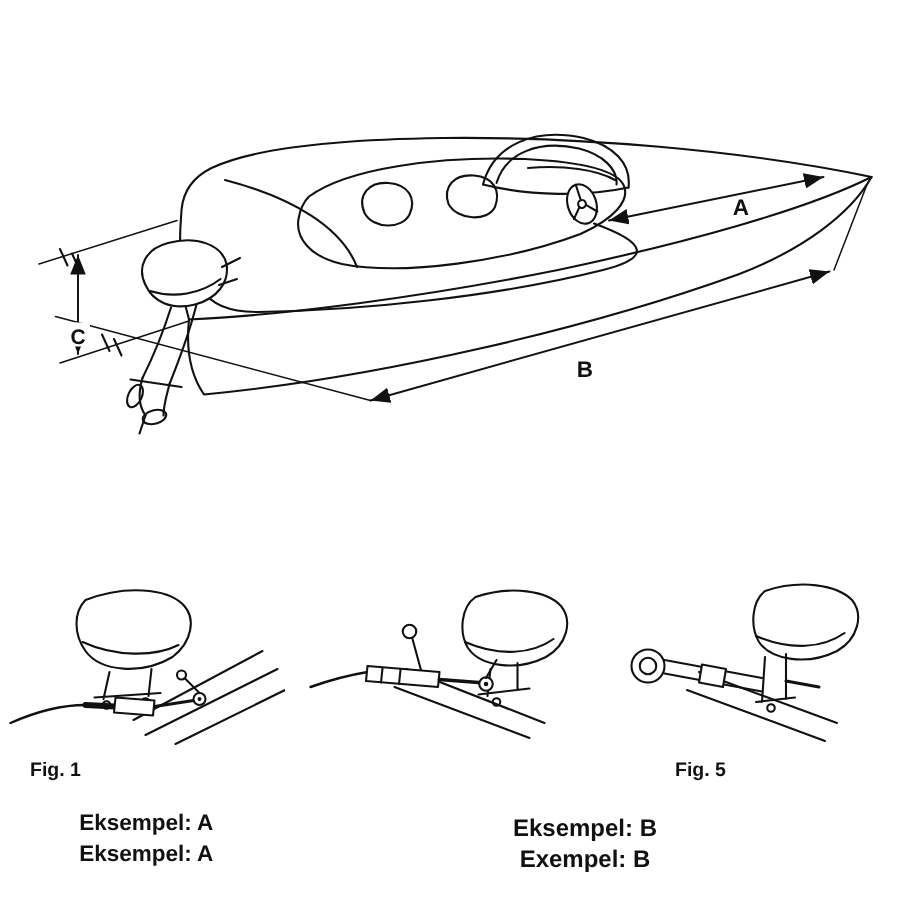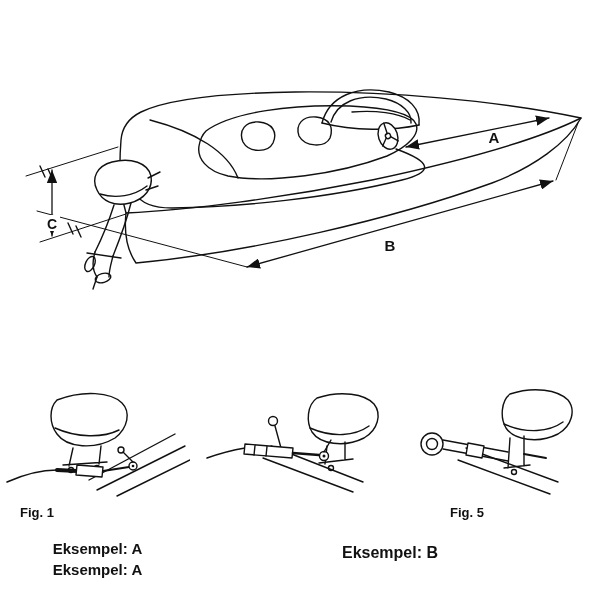--- a/index.html
+++ b/index.html
@@ -173,15 +173,16 @@
 
   <div class="fig-caption" style="left:20px;top:505px;width:100px">Fig. 1</div>
   <div class="fig-caption" style="left:450px;top:505px;width:100px">Fig. 5</div>
 
   <div class="example example-a" style="left:15px;top:538px;width:165px">
     <div>Eksempel: A</div>
     <div>Eksempel: A</div>
   </div>
   <div class="example example-b" style="left:300px;top:542px;width:180px">
     <div>Eksempel: B</div>
+    <div>Exempel: B</div>
   </div>
 
 </div>
 
 </body></html>

